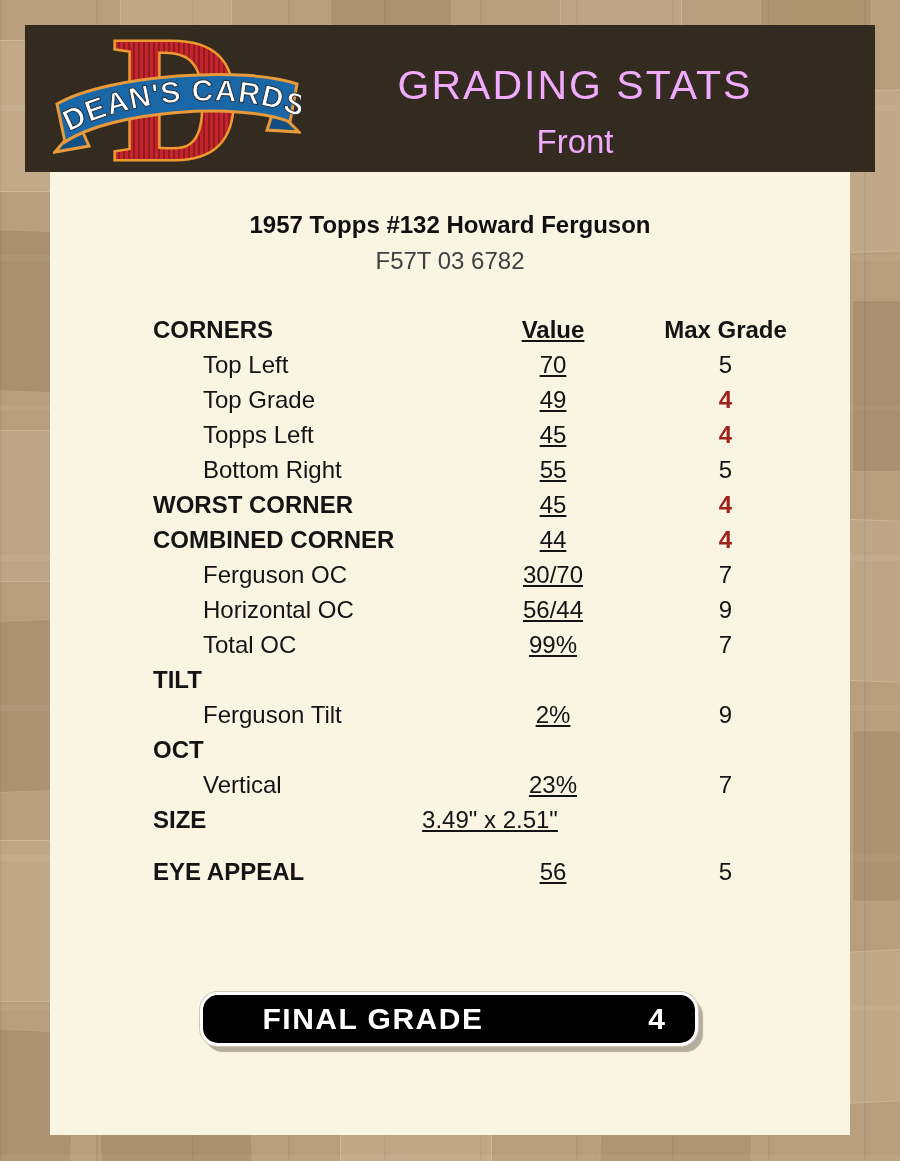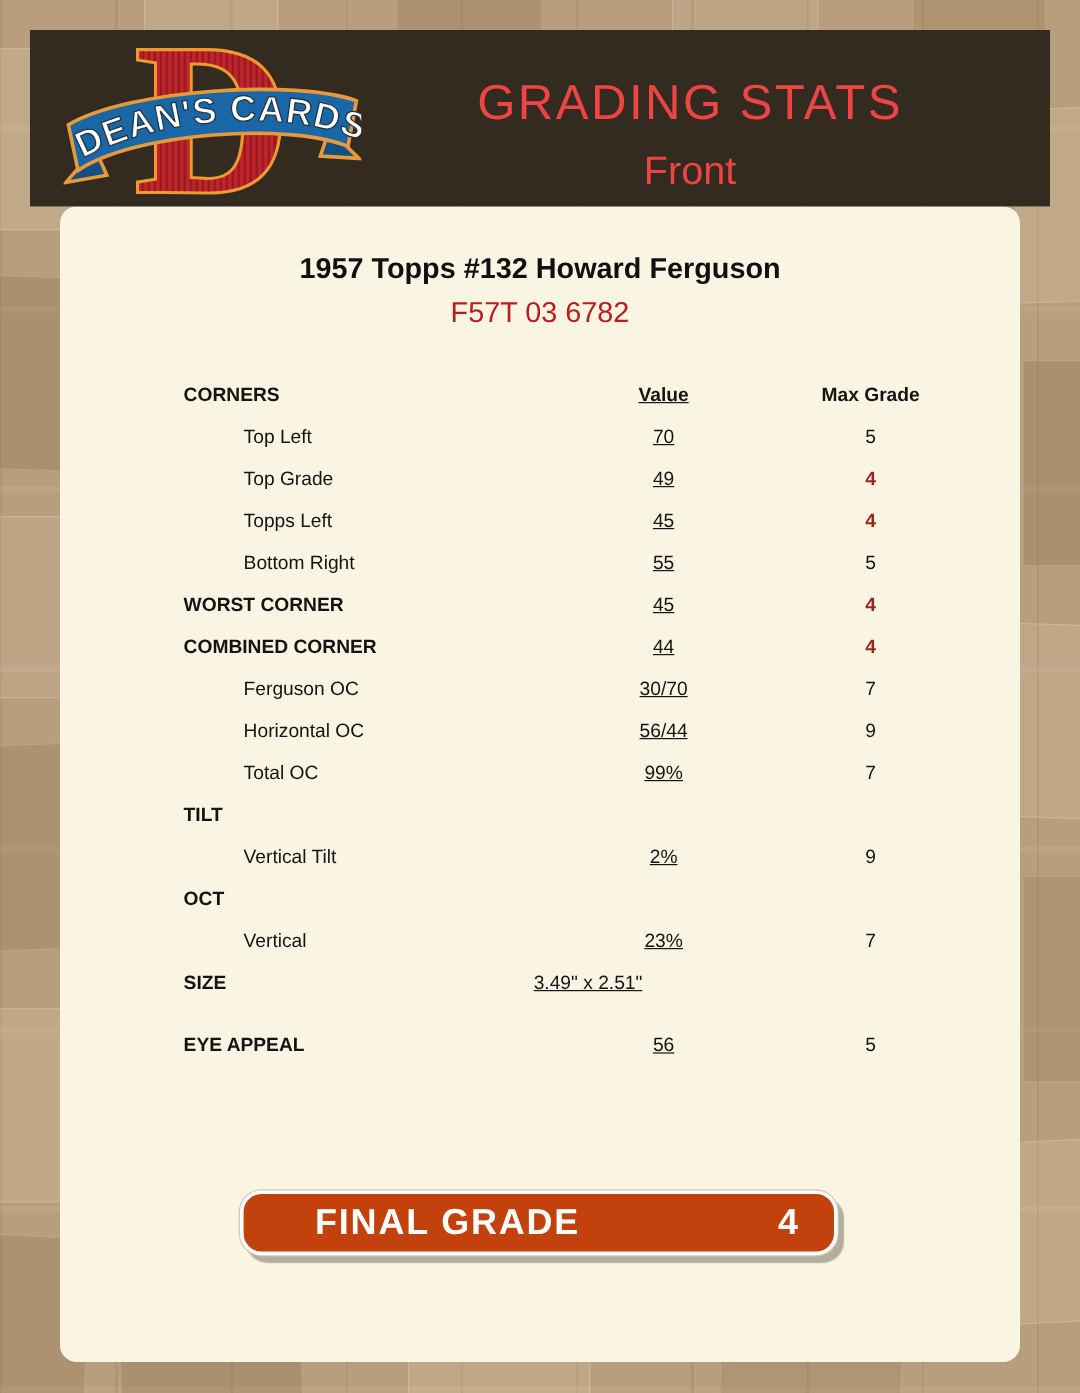--- a/index.html
+++ b/index.html
@@ -7,41 +7,41 @@
     width:900px;height:1161px;position:relative;overflow:hidden;
     background-color:#b89e7c;
     background-image:
       repeating-linear-gradient(90deg, rgba(61,42,24,0.08) 0 2px, transparent 2px 96px),
       repeating-linear-gradient(0deg, rgba(255,246,225,0.06) 0 6px, transparent 6px 150px);
     font-family:"Liberation Sans", sans-serif;
   }
   .bg-card{position:absolute;z-index:0;border:1px solid rgba(255,250,235,0.18);}
   .topbar{position:absolute;left:25px;top:25px;width:850px;height:147px;background:#332a20;z-index:2;}
   .logo{position:absolute;left:28px;top:5px;}
-  .head-text{position:absolute;left:250px;top:0;width:600px;height:100%;text-align:center;color:#ef4444;}
+  .head-text{position:absolute;left:250px;top:0;width:600px;height:100%;text-align:center;color:#f0abfc;}
   .head-title{margin-top:36px;font-size:41px;letter-spacing:2px;line-height:48px;}
   .head-sub{margin-top:14px;font-size:33px;line-height:38px;}
-  .panel{position:absolute;left:50px;top:172px;width:800px;height:963px;background:#faf4e3;z-index:1;border-radius:14px;}
+  .panel{position:absolute;left:50px;top:172px;width:800px;height:963px;background:#faf4e3;z-index:1;}
   .card-title{margin-top:38px;text-align:center;font-size:24px;font-weight:bold;color:#101010;line-height:30px;}
-  .card-serial{margin-top:6px;text-align:center;font-size:24px;color:#b91c1c;line-height:30px;}
+  .card-serial{margin-top:6px;text-align:center;font-size:24px;color:#404040;line-height:30px;}
   .grades-table{margin-top:36px;}
-  .row{display:flex;height:35px;line-height:35px;font-size:16px;color:#141414;white-space:nowrap;}
+  .row{display:flex;height:35px;line-height:35px;font-size:24px;color:#141414;white-space:nowrap;}
   .row.gap-before{margin-top:17px;}
   .cell.label{margin-left:103px;width:300px;}
   .row.item .cell.label{padding-left:50px;width:250px;}
   .cell.value{width:200px;text-align:center;text-decoration:underline;}
   .cell.max{width:145px;text-align:center;}
   .row.header .cell{font-weight:bold;}
   .row.section .cell.label, .row.size .cell.label{font-weight:bold;}
   .cell.max.red{color:#9e231e;font-weight:bold;}
   .row.size .cell.label{width:187px;}
   .row.size .cell.value{width:300px;}
   .final-grade{
     position:absolute;left:150px;top:820px;width:492px;height:48px;
-    background:#c2410c;border:3px solid #ffffff;border-radius:18px;color:#fff;
+    background:#000000;border:3px solid #ffffff;border-radius:18px;color:#fff;
     box-shadow:0 0 0 1px #cfc8b8, 5px 6px 1px #b4ad9e;
   }
   .fg-label{position:absolute;left:0;width:340px;text-align:center;line-height:48px;
     font-weight:bold;font-size:30px;letter-spacing:1.5px;}
   .fg-value{position:absolute;right:30px;line-height:48px;font-weight:bold;font-size:30px;}
 </style>
 </head>
 <body>
 
 <div>
@@ -143,21 +143,21 @@
           <div class="cell label">Total OC</div>
           <div class="cell value">99%</div>
           <div class="cell max">7</div>
         </div>
         <div class="row section">
           <div class="cell label">TILT</div>
           <div class="cell value"></div>
           <div class="cell max"></div>
         </div>
         <div class="row item">
-          <div class="cell label">Vertical Tilt</div>
+          <div class="cell label">Ferguson Tilt</div>
           <div class="cell value">2%</div>
           <div class="cell max">9</div>
         </div>
         <div class="row section">
           <div class="cell label">OCT</div>
           <div class="cell value"></div>
           <div class="cell max"></div>
         </div>
         <div class="row item">
           <div class="cell label">Vertical</div>

